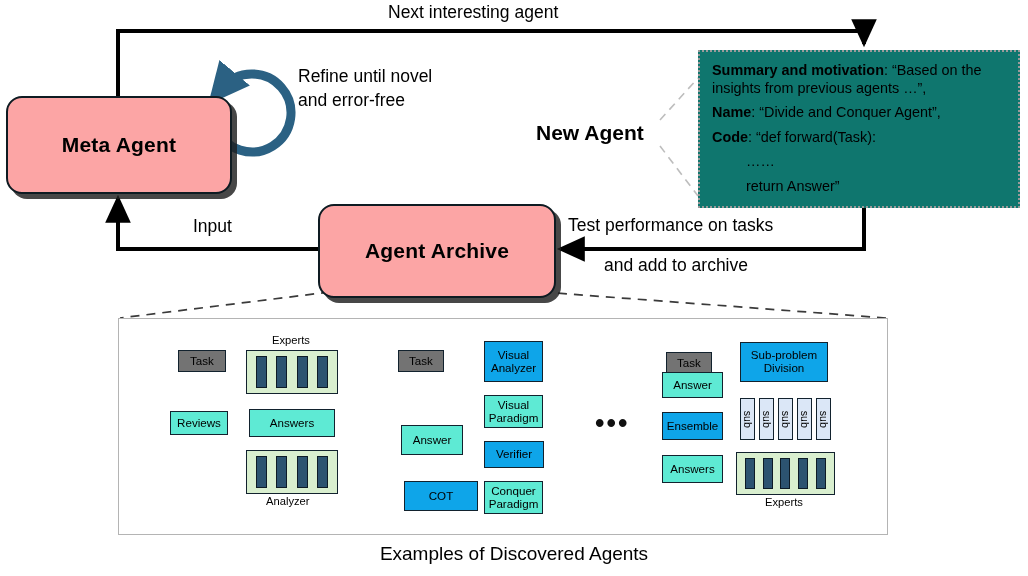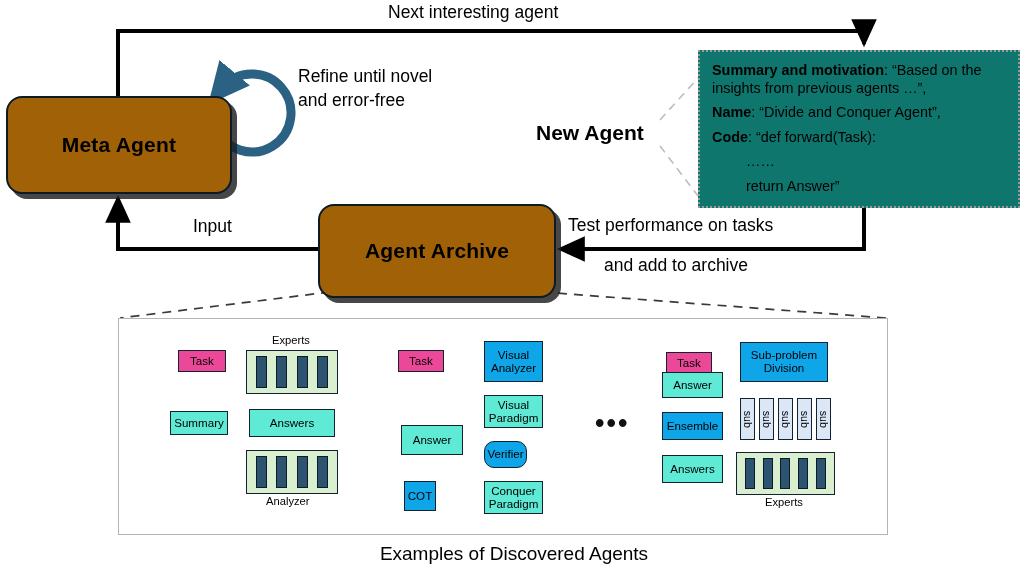--- a/index.html
+++ b/index.html
@@ -2,21 +2,21 @@
 <html><head>
 <meta charset="utf-8">
 <style>
   html,body{margin:0;padding:0;background:#ffffff;}
   body{width:1028px;height:576px;position:relative;overflow:hidden;
        font-family:"Liberation Sans","DejaVu Sans",sans-serif;color:#000;}
   .stage{position:absolute;left:0;top:0;width:1028px;height:576px;}
   .svg-layer{position:absolute;left:0;top:0;width:1028px;height:576px;pointer-events:none;}
 
   
-  .bigbox{position:absolute;background:#a16207;border:2.5px solid #0e1b22;border-radius:16px;
+  .bigbox{position:absolute;background:#fca5a5;border:2.5px solid #0e1b22;border-radius:16px;
           box-shadow:5px 5px 0 0 rgba(30,30,30,0.82);
           display:flex;align-items:center;justify-content:center;
           font-weight:bold;font-size:21px;letter-spacing:.2px;z-index:6;}
   #meta-agent{left:6px;top:96px;width:222px;height:94px;}
   #agent-archive{left:318px;top:204px;width:234px;height:90px;}
 
   
   .lbl{position:absolute;font-size:17.5px;line-height:21px;white-space:pre;z-index:7;}
   .lbl.bold{font-weight:bold;font-size:21px;}
 
@@ -38,21 +38,21 @@
   #card-peer{left:38px;width:195px;}
   #card-vm{left:258px;width:193px;}
   #card-dc{left:513px;width:215px;}
 
   .card-caption{position:absolute;top:192px;font-size:14.3px;text-align:center;white-space:nowrap;}
 
   
   .node{position:absolute;box-sizing:border-box;border:1.6px solid #12222e;
         display:flex;align-items:center;justify-content:center;text-align:center;
         font-size:11.6px;line-height:12.6px;z-index:5;}
-  .n-gray{background:#ec4899;}
+  .n-gray{background:#737373;}
   .n-blue{background:#5eead4;}
   .n-green{background:#0ea5e9;}
   .n-sub{background:#dbe7f7;font-size:10.5px;}
   .n-sub span{transform:rotate(90deg);white-space:nowrap;display:block;}
 
   .bank{position:absolute;box-sizing:border-box;border:1.8px solid #12222e;
         background:#d9efcf;display:flex;align-items:center;justify-content:space-evenly;z-index:5;}
   .bar{background:#2c5370;border:1px solid #0d1b26;box-sizing:border-box;height:74%;}
 
   .mini-lbl{position:absolute;font-size:11.2px;white-space:nowrap;z-index:5;}
@@ -182,21 +182,21 @@
 
   <div class="agent-card" id="card-peer" style="left:156px;top:328px;width:195px;height:177px;"></div>
 
   <div class="mini-lbl" style="left:272px;top:334px;">Experts</div>
 
   <div class="node n-gray" style="left:178px;top:350px;width:48px;height:22px;">
     <span>Task</span>
   </div>
 
   <div class="node n-blue" style="left:170px;top:411px;width:58px;height:24px;">
-    <span>Summary</span>
+    <span>Reviews</span>
   </div>
 
   <div class="bank" style="left:246px;top:350px;width:92px;height:44px;">
     <div class="bar" style="width:11px;"></div>
     <div class="bar" style="width:11px;"></div>
     <div class="bar" style="width:11px;"></div>
     <div class="bar" style="width:11px;"></div>
   </div>
 
   <div class="node n-blue" style="left:249px;top:409px;width:86px;height:28px;">
@@ -221,29 +221,29 @@
   </div>
 
   <div class="node n-green" style="left:484px;top:341px;width:59px;height:41px;">
     <span>Visual Analyzer</span>
   </div>
 
   <div class="node n-blue" style="left:484px;top:395px;width:59px;height:33px;text-align:center;">
     <span>Visual Paradigm</span>
   </div>
 
-  <div class="node n-green" style="left:484px;top:441px;width:43px;height:27px;border-radius:10px;">
+  <div class="node n-green" style="left:484px;top:441px;width:60px;height:27px;">
     <span>Verifier</span>
   </div>
 
   <div class="node n-blue" style="left:484px;top:481px;width:59px;height:33px;">
     <span>Conquer Paradigm</span>
   </div>
 
-  <div class="node n-green" style="left:404px;top:481px;width:32px;height:30px;justify-content:center;">
+  <div class="node n-green" style="left:404px;top:481px;width:74px;height:30px;justify-content:center;">
     <span>COT</span>
   </div>
 
   <div class="node n-blue" style="left:401px;top:425px;width:62px;height:30px;">
     <span>Answer</span>
   </div>
 
   <div class="card-caption" style="left:375px;top:512px;width:200px;">Verified Multimodal Agent</div>
 
   <div class="dots" style="left:595px;top:418px;">•••</div>

